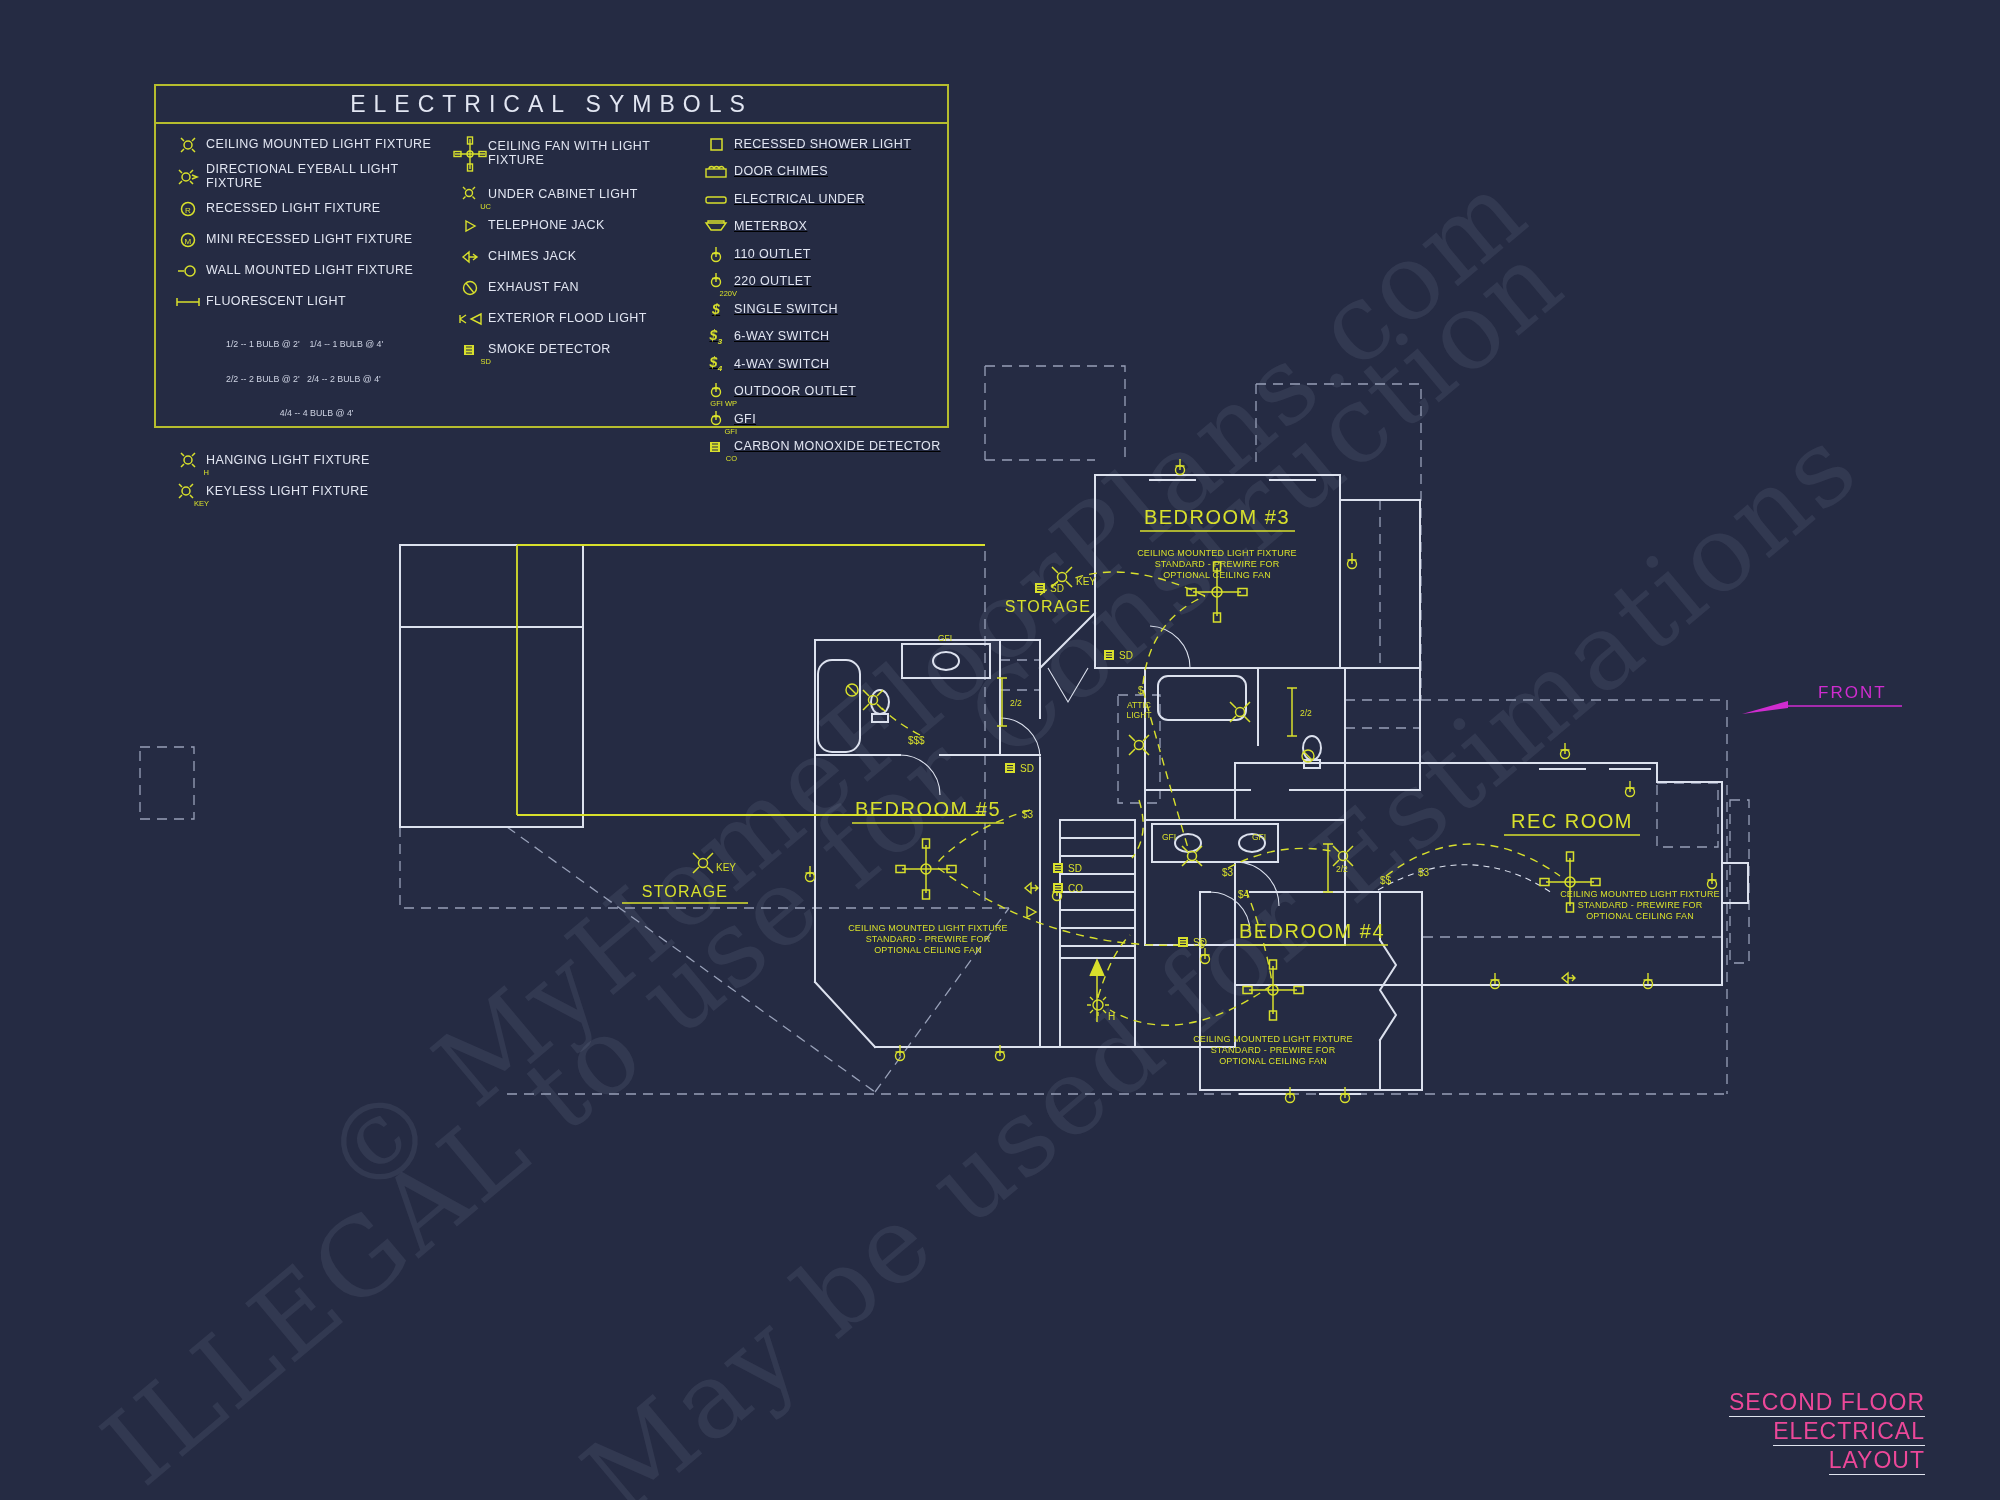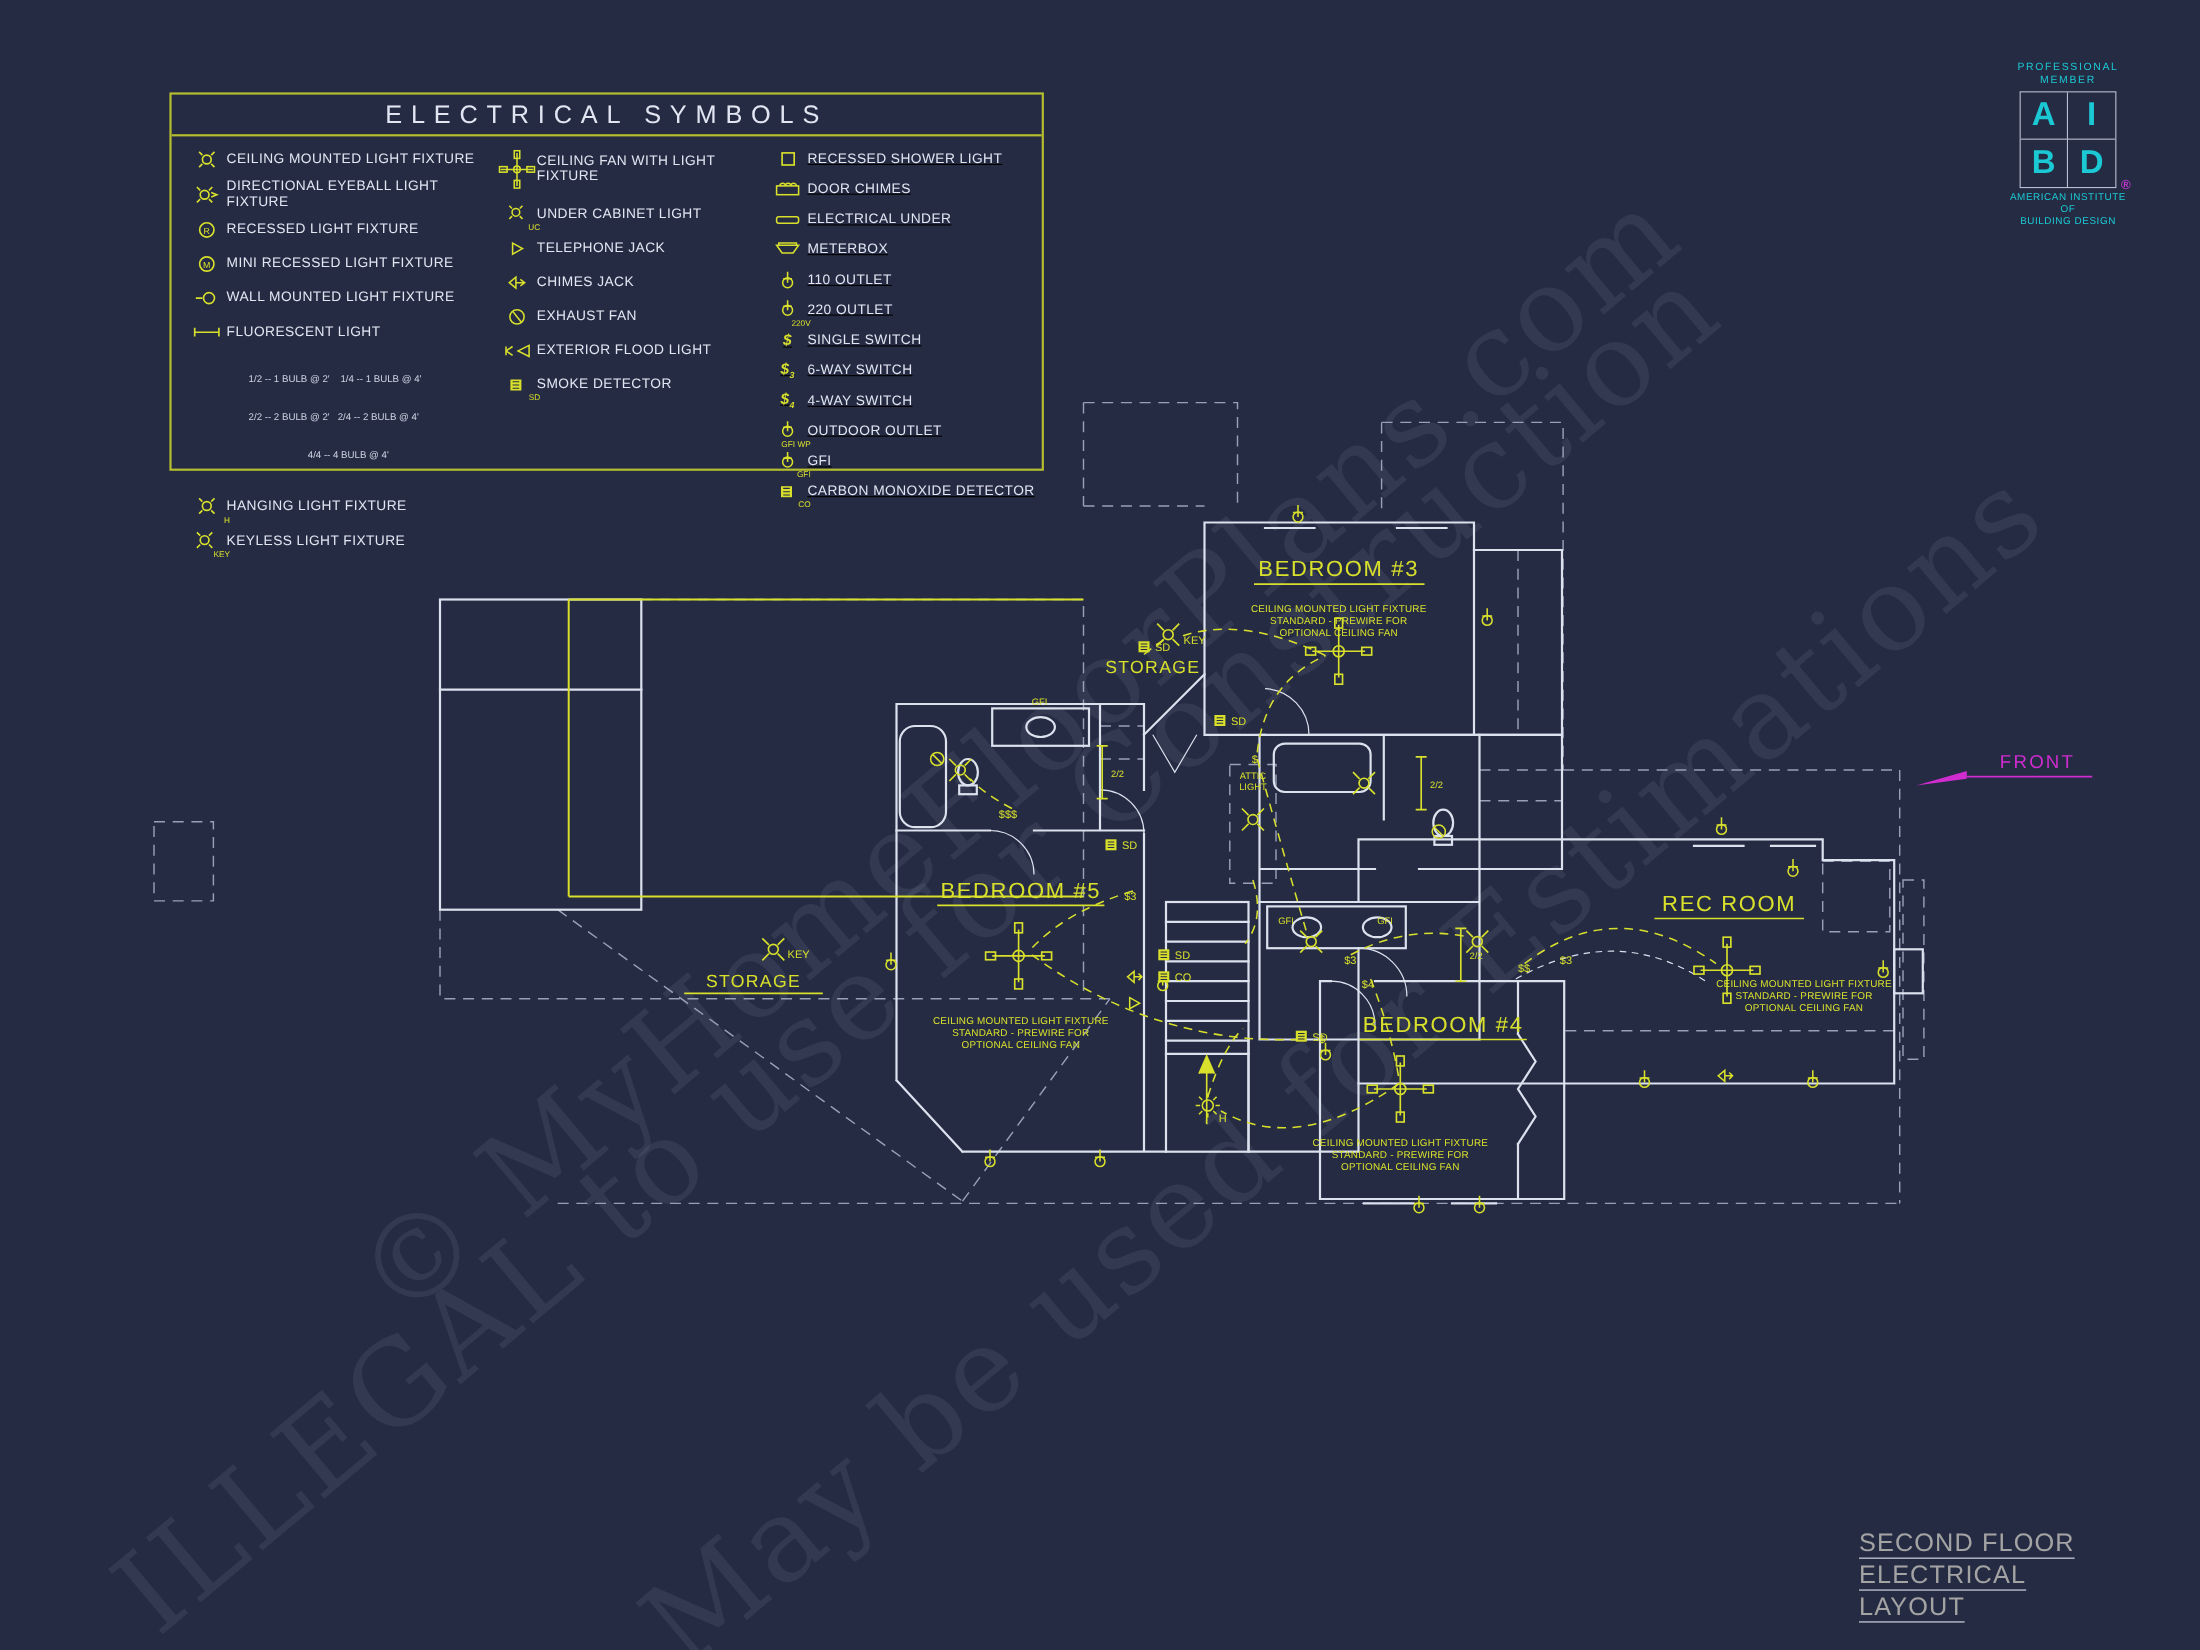--- a/index.html
+++ b/index.html
@@ -32,21 +32,21 @@
   .aibd-top{font-size:9.5px;letter-spacing:1.5px;line-height:1.2;}
   .aibd-grid{width:86px;height:86px;margin:4px auto 3px;border:1px solid #b9bfd2;position:relative;
              display:grid;grid-template-columns:1fr 1fr;grid-template-rows:1fr 1fr;}
   .aibd-cell{display:flex;align-items:center;justify-content:center;font-size:30px;font-weight:bold;}
   .aibd-cell:nth-child(1){border-right:1px solid #b9bfd2;border-bottom:1px solid #b9bfd2;}
   .aibd-cell:nth-child(2){border-bottom:1px solid #b9bfd2;}
   .aibd-cell:nth-child(3){border-right:1px solid #b9bfd2;}
   .aibd-reg{position:absolute;right:-14px;bottom:-5px;color:#c63ad6;font-size:12px;font-weight:bold;}
   .aibd-org{font-size:9px;letter-spacing:.5px;line-height:1.25;}
   
-  .tblock{position:absolute;left:1690px;top:1388px;width:235px;text-align:left;color:#a3a3a3;}
+  .tblock{position:absolute;left:1690px;top:1388px;width:235px;text-align:right;color:#ec4899;}
   .tblock div{font-size:23px;letter-spacing:1px;line-height:1.25;}
   .tblock span{border-bottom:1.5px solid #dfe3ee;padding-bottom:1px;}
   
   svg.plan{position:absolute;left:0;top:0;width:2000px;height:1500px;}
   .w{stroke:#dce1ee;stroke-width:2;fill:none;stroke-linecap:square;}
   .w2{stroke:#dce1ee;stroke-width:1.1;fill:none;}
   .gd{stroke:#98a0b8;stroke-width:1.3;fill:none;stroke-dasharray:10 7;}
   .y{stroke:#d8e02c;stroke-width:1.5;fill:none;}
   .yd{stroke:#d8e02c;stroke-width:1.4;fill:none;stroke-dasharray:8 6;}
   .yl{stroke:#d8e02c;stroke-width:1.8;fill:none;}
@@ -350,38 +350,20 @@
               <rect x="6" y="5" width="10" height="10" fill="#d8e02c"></rect>
               <path d="M8,7 h6 M8,10 h6 M8,13 h6" stroke="#252b43" stroke-width="1"></path>
             </svg>
           <span class="iconsub">CO</span>
         </span>
           <span>CARBON MONOXIDE DETECTOR</span>
       </div>
     </div>
   </div>
 
-  <div class="aibd">
-    <div class="aibd-top">
-      <div>PROFESSIONAL</div>
-        <div>MEMBER</div>
-    </div>
-    <div class="aibd-grid">
-      <div class="aibd-cell">A</div>
-      <div class="aibd-cell">I</div>
-      <div class="aibd-cell">B</div>
-      <div class="aibd-cell">D</div>
-      <span class="aibd-reg">®</span>
-    </div>
-    <div class="aibd-org">
-      <div>AMERICAN INSTITUTE</div>
-        <div>OF</div>
-        <div>BUILDING DESIGN</div>
-    </div>
-  </div>
 
   <div class="tblock">
     <div><span>SECOND FLOOR</span></div>
     <div><span>ELECTRICAL LAYOUT</span></div>
   </div>
 
   <svg class="plan" viewBox="0 0 2000 1500">
     <defs>
       <g id="ceil-light" stroke="#d8e02c" fill="none" stroke-width="1.5">
         <circle r="4.5"></circle>

